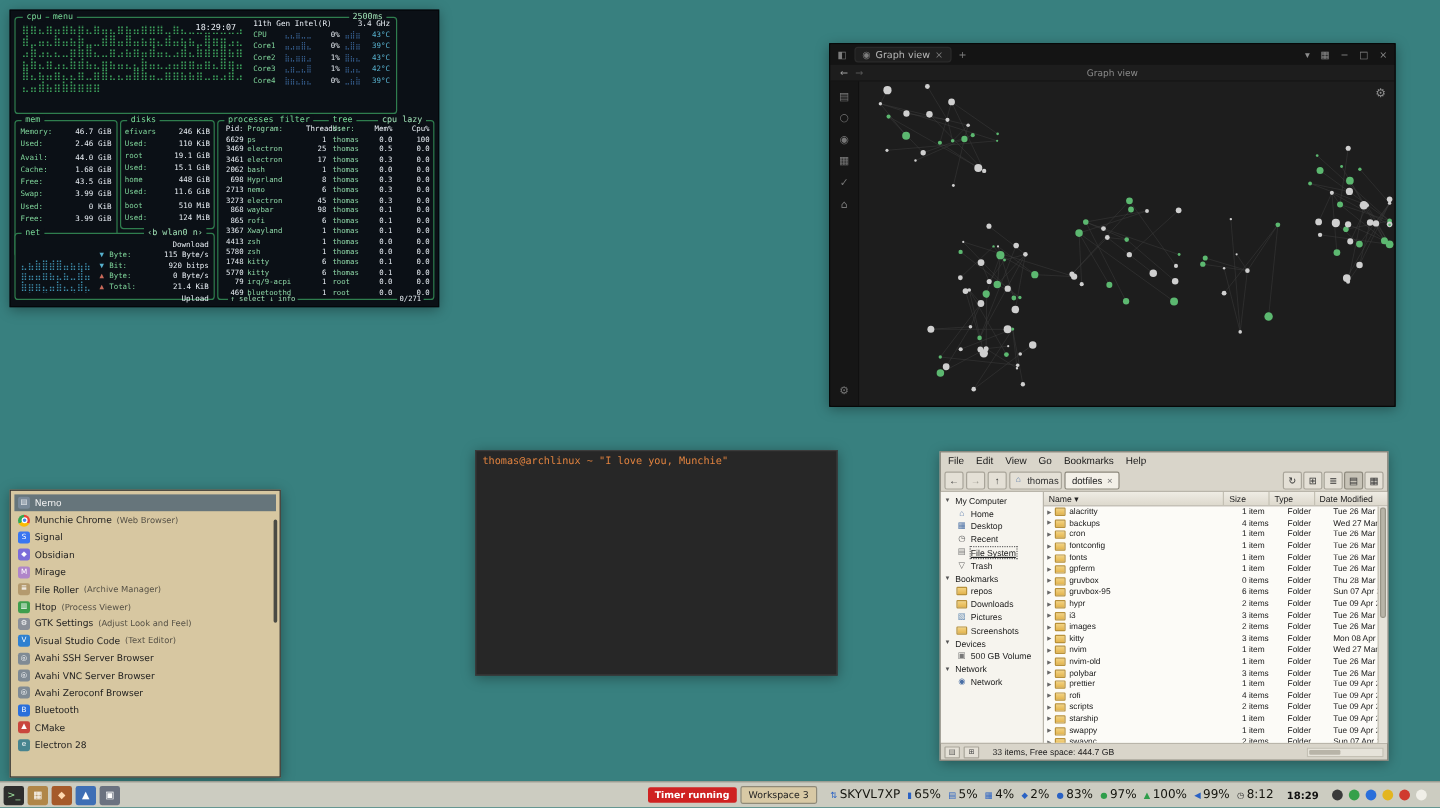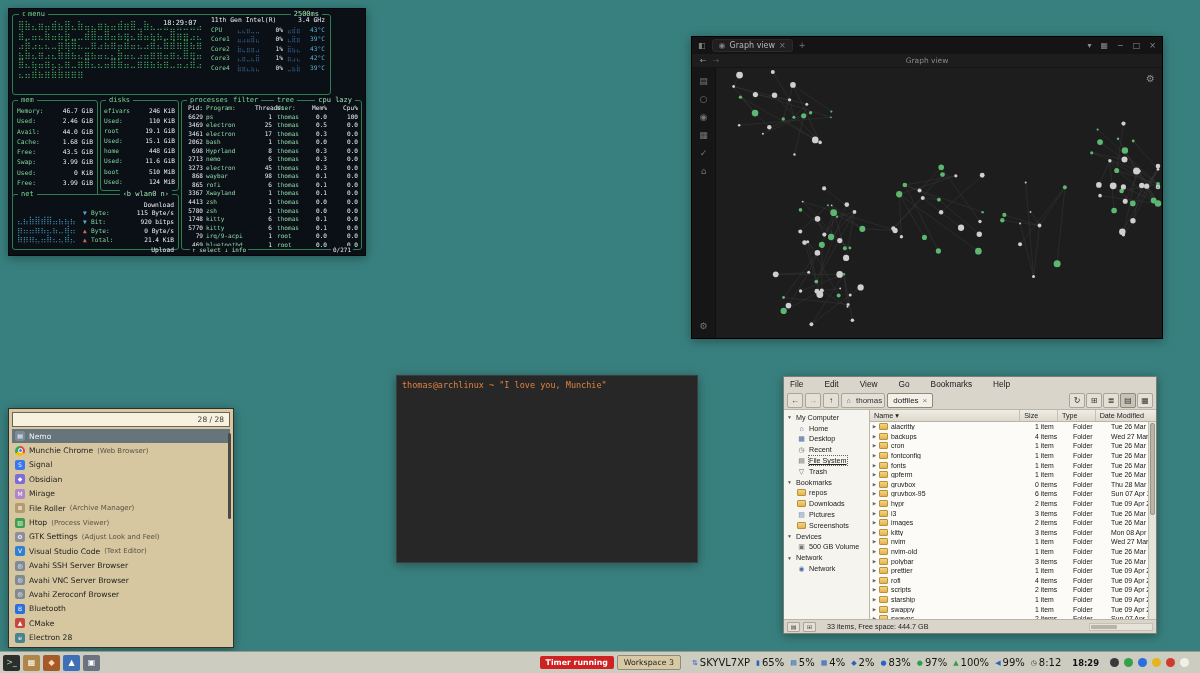--- a/index.html
+++ b/index.html
@@ -85,21 +85,21 @@
   .micon{width:10px;height:10px;border-radius:2px;display:flex;align-items:center;justify-content:center;
          font-size:6px;line-height:10px;color:#fff;flex:none}
   .micon.chrome{background:conic-gradient(#ea4335 0 120deg,#fbbc05 0 240deg,#34a853 0 360deg);border-radius:50%;position:relative}
   .micon.chrome::after{content:"";position:absolute;inset:2.5px;background:#4285f4;border:0.5px solid #fff;border-radius:50%}
   .mdesc{opacity:.72;font-size:7px}
   #menu-scroll{position:absolute;right:2px;top:24px;width:3px;height:86px;background:#4a4a44;border-radius:2px}
 
   
   #fm{left:783px;top:376px;width:374px;height:258px;background:#d9d5ca;border:1px solid #7e7c72;
       display:flex;flex-direction:column;font-family:"Liberation Sans","DejaVu Sans",sans-serif}
-  #fm-menubar{height:14px;display:flex;gap:21px;align-items:center;padding:0 6px;font-size:8.3px;color:#1b1b1b}
+  #fm-menubar{height:14px;display:flex;gap:10px;align-items:center;padding:0 6px;font-size:8.3px;color:#1b1b1b}
   #fm-toolbar{height:19px;display:flex;align-items:center;gap:2px;padding:0 3px;border-bottom:1px solid #b9b5aa}
   .tbtn{height:15px;min-width:16px;border:1px solid #a9a59a;background:#e4e0d6;display:flex;align-items:center;
         justify-content:center;font-size:8px;color:#333;border-radius:2px;padding:0 2px}
   .tbtn.dis{color:#9a978d}
   .tbtn.active{background:#c7c3b7;border-color:#8d897d}
   #fm-crumb{display:flex;align-items:center;gap:3px}
   #fm-tab{display:flex;align-items:center;gap:4px;border:1px solid #8d897d;background:#f3f0e8;height:15px;
           padding:0 5px;font-size:8px;color:#222;border-radius:2px}
   #fm-viewbtns{margin-left:auto;display:flex;gap:1px}
   #fm-fbody{flex:1;display:flex;min-height:0}
@@ -147,21 +147,21 @@
   #tb-clock{font-size:8.4px;color:#111;margin:9px 8px;font-weight:bold}
   #tb-right{display:flex;gap:5px;align-items:center;margin-right:8px}
   .rdot{width:9px;height:9px;border-radius:50%;flex:none}
 </style>
 </head>
 <body>
 
 <section class="win" id="btop">
   <div class="bx" id="cpu-box">
     <span class="btit" style="left:6px">cpu</span>
-    <span class="btit" style="left:12px">menu</span>
+    <span class="btit" style="left:28px">menu</span>
     <span class="btit r" style="right:8px">2500ms</span>
     <div id="cpu-graph">⣿⣷⣄⣶⣤⣾⣦⣿⣄⣷⣤⣄⣶⣦⣤⣾⣶⣿⣀⣷⣄⣀⣿⣀⣦⣀⣤⣤⣾⣀⣤⣄⣷⣤⣦⣷⣀⣀⣾⣿⣤⣿⣤⣦⣶⣄⣾⣤⣦⣦⣀⣿⣶⣶⣠⣄⣠⣷⣠⣄⣄⣀⣶⣷⣿⣄⣀⣶⣠⣦⣶⣤⣾⣤⣄⣠⣾⣄⣷⣾⣶⣿⣦⣶⣦⣷⣄⣶⣠⣄⣷⣾⣦⣄⣶⣦⣤⣄⣄⣷⣤⣄⣠⣤⣶⣶⣤⣶⣄⣿⣶⣤⣿⣄⣦⣤⣶⣄⣄⣶⣀⣶⣿⣄⣄⣤⣿⣷⣤⣀⣶⣶⣦⣦⣶⣀⣤⣠⣾⣠⣄⣤⣾⣦⣶⣷⣷⣶⣶⣶</div>
     <span id="cpu-clock">18:29:07</span>
     <div id="cpu-right">
       <div id="cpu-model-row">
         <span>11th Gen Intel(R)</span>
         <span>3.4 GHz</span>
       </div>
       <div id="cpu-cores">
           <div class="corerow">
@@ -625,23 +625,20 @@
       <span id="ob-gear">⚙</span>
     </div>
   </div>
 </section>
 
 <section class="win" id="terminal">
   <div>thomas@archlinux ~ "I love you, Munchie"</div>
 </section>
 
 <section class="win" id="menu">
-  <div id="menu-search">
-    <span>28 / 28</span>
-  </div>
   <div id="menu-items">
       <div class="mitem sel">
         <span class="micon" style="background: rgb(122, 138, 153);">▤</span>
         <span class="mlabel">Nemo</span>
       </div>
       <div class="mitem">
         <span class="micon chrome"></span>
         <span class="mlabel">Munchie Chrome</span>
         <span class="mdesc">(Web Browser)</span>
       </div>

